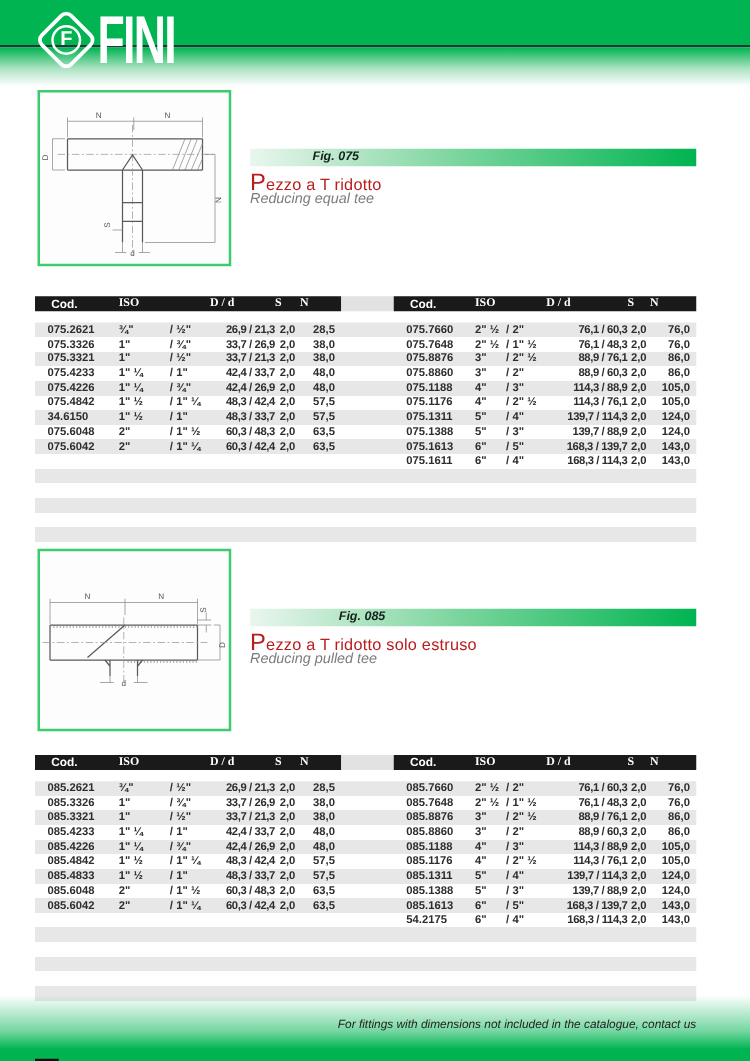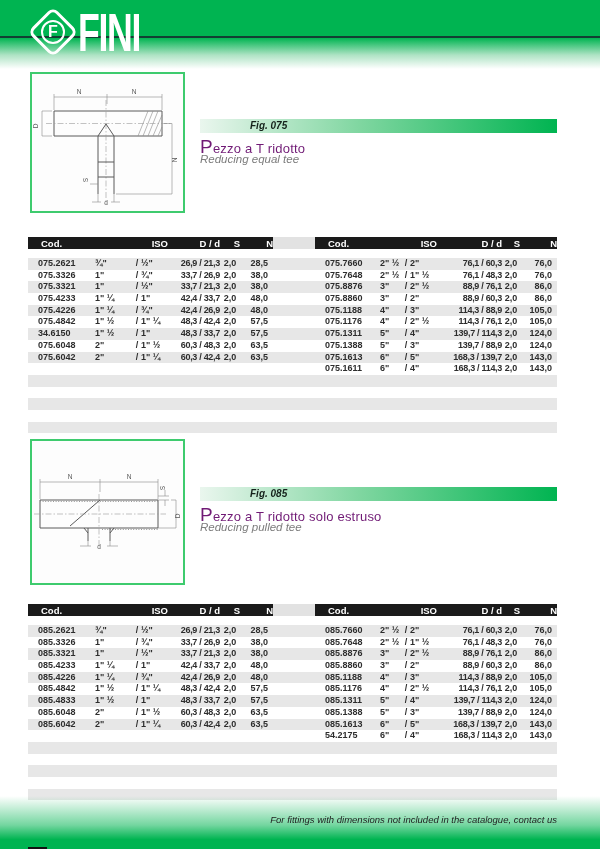--- a/index.html
+++ b/index.html
@@ -30,37 +30,37 @@
   .figbox-2 { top:439px; height:146px; }
   .figbox svg { display:block; width:100%; height:100%; }
   .dline { stroke:#8a8a8a; stroke-width:0.6; fill:none; }
   .pline { stroke:#5a5a5a; stroke-width:1;   fill:none; }
   .cline { stroke:#9a9a9a; stroke-width:0.6; fill:none; stroke-dasharray:6 2 1.5 2; }
   .stip  { stroke:#9a9a9a; stroke-width:1.2; fill:none; stroke-dasharray:1 1.6; }
   .dtext { font-family:"Liberation Sans",sans-serif; font-size:6.5px; fill:#555; }
   
   .figbar { position:absolute; left:200px; width:357px; height:14px;
             background:linear-gradient(to right,#eaf6ee 0%,#7fd6a0 45%,#00b451 100%); }
-  .figbar-1 { top:119px; } .figbar-2 { top:487px; }
+  .figbar-1 { top:119px; } .figbar-2 { top:487px;padding-left:21px; }
   .figbar span { display:block; padding-left:7px; font-size:10px; line-height:14px;
                  font-weight:bold; font-style:italic; color:#15221b;margin-left:43px; }
-  .sec-title { position:absolute; left:200px; font-size:13px; color:#701a75; letter-spacing:.2px; }
+  .sec-title { position:absolute; left:200px; font-size:13px; color:#b91c1c; letter-spacing:.2px; }
   .sec-title::first-letter { font-size:19px; }
   .sec-title-1 { top:136px; } .sec-title-2 { top:504px; }
   .sec-sub { position:absolute; left:200px; font-size:11.5px; font-style:italic; color:#7c7c7c; }
   .sec-sub-1 { top:153px; } .sec-sub-2 { top:521px; }
   
   .thead-row { position:absolute; left:28px; width:529px; height:12px; display:flex; }
   .thead-row-1 { top:237px; } .thead-row-2 { top:604px; }
   .thead { background:#1a1a1a; color:#fff; display:grid; height:12px; align-items:center;
            font-size:9.5px; font-weight:bold; }
   .lt-head { width:245px; grid-template-columns:67px 73px 52px 20px 33px; }
   .rt-head { width:242px; grid-template-columns:65px 57px 65px 18px 37px; }
   .head-gap { width:42px; height:12px; background:#e2e2e2; }
-  .h-cod { padding-left:13px; } .h-iso,.h-dd,.h-s,.h-n { text-align:right; }
+  .h-cod { padding-left:13px; } .h-iso,.h-dd,.h-s,.h-n { text-align:left;font-family:Liberation Serif, serif; }
   .stripes { position:absolute; left:28px; width:529px;
              background:repeating-linear-gradient(to bottom,#e7e7e7 0 11.7px,#ffffff 11.7px 23.4px); }
   .stripes-1 { top:258px; height:176px; } .stripes-2 { top:625px; height:176px; }
   .tbody { position:absolute; }
   .tb-1l { left:28px;  top:258px; } .tb-1r { left:315px; top:258px; }
   .tb-2l { left:28px;  top:625px; } .tb-2r { left:315px; top:625px; }
   .trow { display:grid; height:11.7px; line-height:11.7px; font-size:9px; font-weight:bold; color:#2d2d2d; }
   .lt .trow { grid-template-columns:67px 38px 8px 27px 52px 20px 33px; }
   .rt .trow { grid-template-columns:65px 22px 8px 27px 65px 18px 37px; }
   .c-cod { padding-left:10px; }

